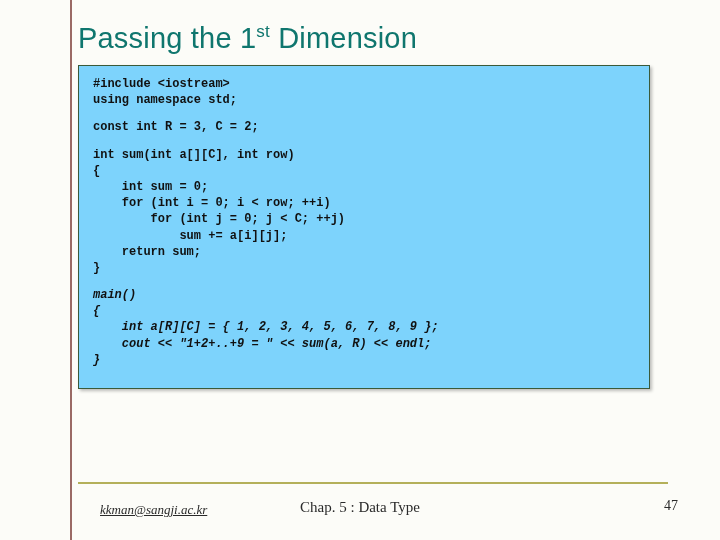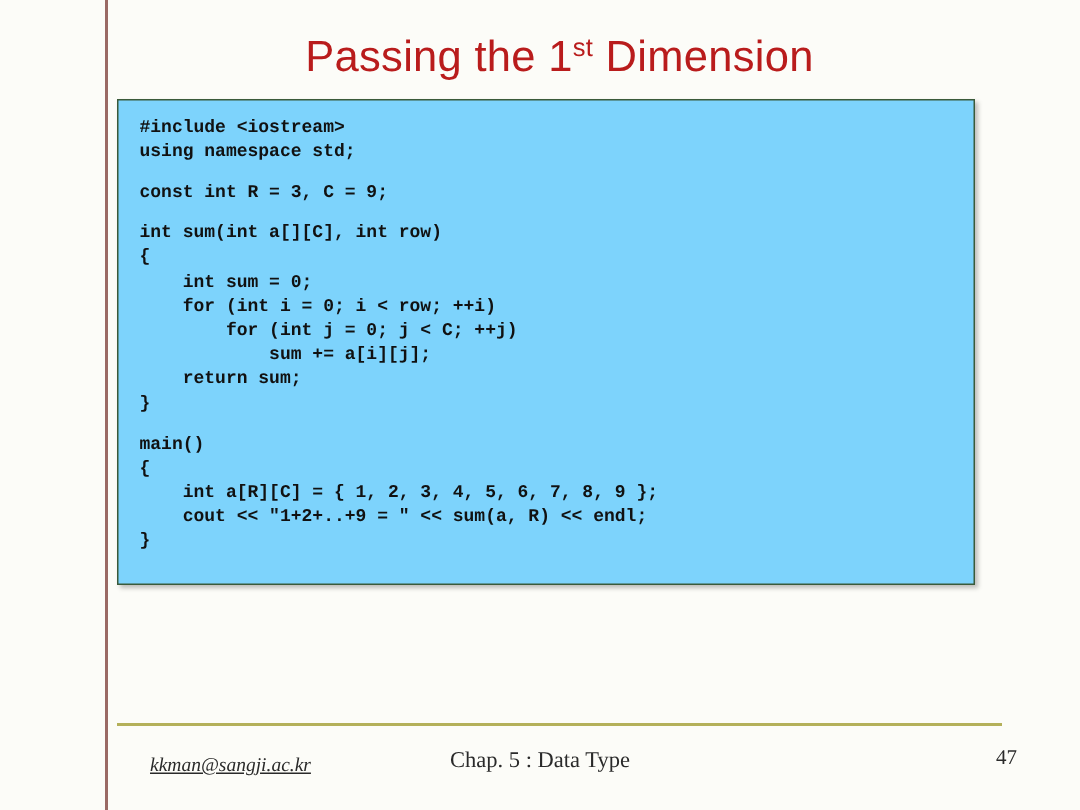--- a/index.html
+++ b/index.html
@@ -23,25 +23,24 @@
     position: absolute;
     left: 70px;
     top: 0;
     bottom: 0;
     width: 2px;
     background: #7a3a34;
     opacity: 0.75;
   }
   .slide-title {
     font-size: 29px;
-    color: #b91c1c;
+    color: #0f766e;
     font-weight: normal;
     margin: 2px 0 10px 0;
     letter-spacing: 0.2px;
-    text-align: center;
   }
   .slide-title sup {
     font-size: 17px;
     vertical-align: super;
   }
   .code-box {
     border: 1.5px solid #3a5a3a;
     background: #7dd3fc;
     padding: 10px 14px 18px 14px;
     width: 572px;
@@ -52,20 +51,21 @@
     color: #111;
     line-height: 1.35;
     box-shadow: 2px 2px 3px rgba(0,0,0,0.25);
   }
   .code-box .block {
     margin-bottom: 11px;
     white-space: pre;
   }
   .code-box .block:last-child {
     margin-bottom: 2px;
+    font-style: italic;
   }
   .footer {
     position: absolute;
     bottom: 22px;
     left: 0;
     right: 0;
     height: 22px;
   }
   .footer-rule {
     position: absolute;
@@ -109,21 +109,21 @@
 <div class="page">
   <div class="margin-line"></div>
 
   <h1 class="slide-title">
     <span>Passing the 1</span><sup>st</sup><span> Dimension</span>
   </h1>
 
   <div class="code-box">
     <div class="block">#include &lt;iostream&gt;
 using namespace std;</div>
-    <div class="block">const int R = 3, C = 9;</div>
+    <div class="block">const int R = 3, C = 2;</div>
     <div class="block">int sum(int a[][C], int row)
 {
     int sum = 0;
     for (int i = 0; i &lt; row; ++i)
         for (int j = 0; j &lt; C; ++j)
             sum += a[i][j];
     return sum;
 }</div>
     <div class="block">main()
 {

